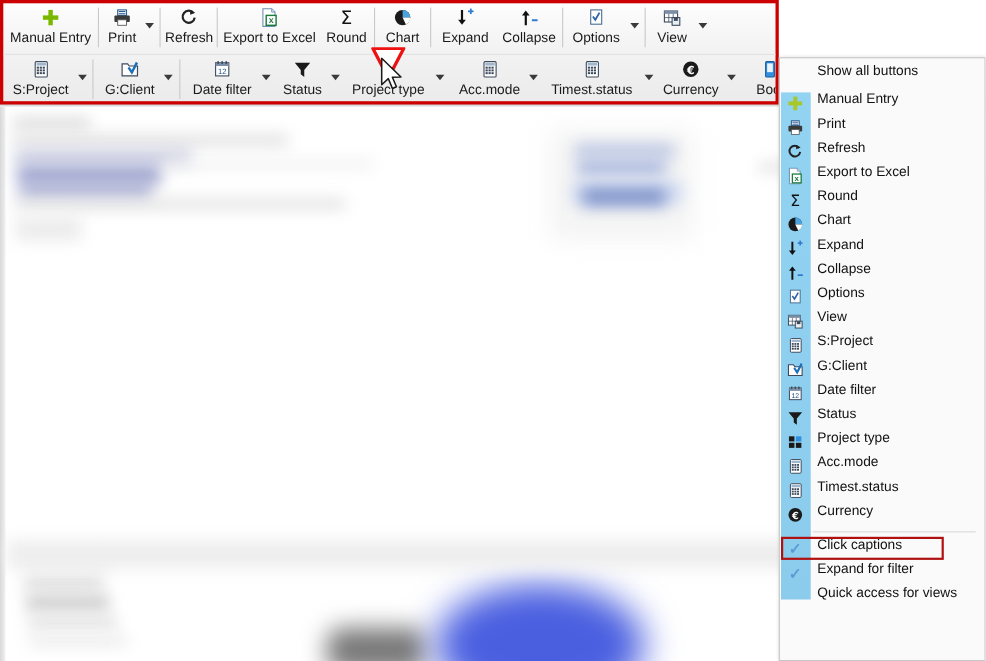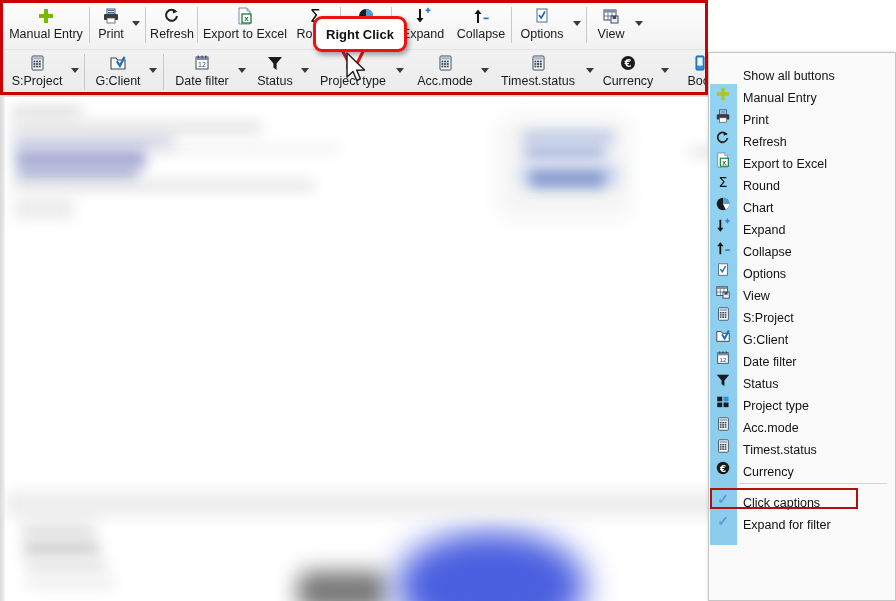--- a/index.html
+++ b/index.html
@@ -80,21 +80,21 @@
   }
   #ctx-gutter {
     position: absolute; left: 1px; top: 31px;
     width: 27px; height: 461px;
     background: #8fd0f0;
     background: linear-gradient(#92d3f2,#8bcbec);
   }
   .mi {
     position: relative;
     height: 22px;
-    display: flex; align-items: flex-end;
+    display: flex; align-items: flex-start;
     font-size: 12.5px; color: #111;
     cursor: default;
   }
   .mi-ico {
     width: 28px; min-width:28px; height: 22px;
     display: flex; align-items: center; justify-content: center;
   }
   .mi-label { padding-left: 6px; white-space: nowrap; }
   .mi-sep {
     height: 1px; background: #d7d7d7; margin: 4px 8px 4px 30px;
@@ -689,26 +689,27 @@
       <span class="mi-ico check">✓</span>
       <span class="mi-label">Click captions</span>
       <div id="cap-highlight"></div>
     </div>
 
     <div class="mi">
       <span class="mi-ico check">✓</span>
       <span class="mi-label">Expand for filter</span>
     </div>
 
+    <div class="mi">
+      <span class="mi-ico"></span>
+      <span class="mi-label">Quick access for views</span>
+    </div>
   </div>
 
   <svg id="callout-tail" width="46" height="32" viewBox="0 0 46 32">
     <path d="M2 1 L30 1 L16 28 Z" fill="#ffffff" stroke="#ee1111" stroke-width="3" stroke-linejoin="round"></path>
   </svg>
-  <div id="callout">
-    <span>Right Click</span>
-  </div>
 
   <svg id="cursor" width="24" height="34" viewBox="0 0 24 34">
     <path d="M2 1 L2 25 L8 19.5 L11.8 28.5 L15.4 26.8 L11.7 18.2 L19.5 18 Z" fill="#ffffff" stroke="#1a1a1a" stroke-width="1.4" stroke-linejoin="round"></path>
   </svg>
 
 </div>
 
 </body></html>

